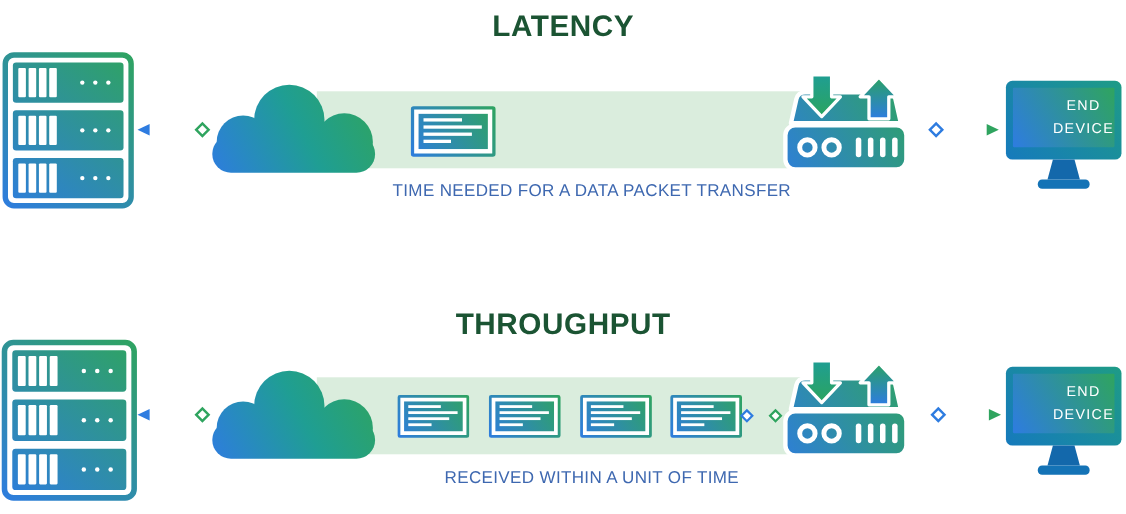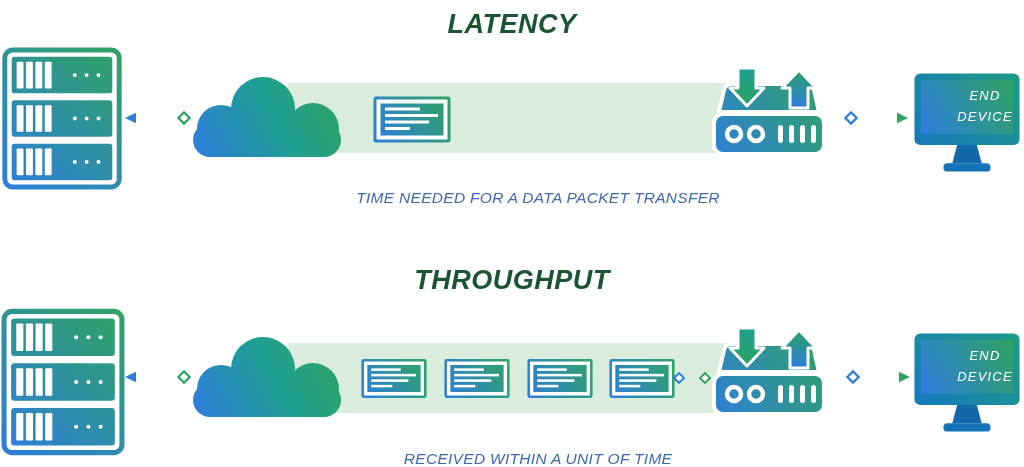--- a/index.html
+++ b/index.html
@@ -1,35 +1,33 @@
 <!DOCTYPE html>
 <html style="--title-green: #1b5433; --caption-blue: #3e68b0; --band-green: #daeddd; --accent-blue: #2e7ce0; --accent-green: #2fa45f; --accent-teal: #1f9e93; --monitor-frame-blue: #1474c6; --monitor-frame-teal: #1e9c85; --monitor-stand-blue: #1368ab;"><head>
 <meta charset="utf-8">
 <style>
   html,body{margin:0;padding:0;background:#ffffff;}
   #stage{
     position:relative;width:1024px;height:467px;background:#fff;overflow:hidden;
     font-family:"Liberation Sans",sans-serif;
-    font-style:italic;
   }
   .abs{position:absolute;}
   .title{
     left:0;right:0;text-align:center;
     font-size:27px;font-weight:800;letter-spacing:.5px;
     color:var(--title-green,#1b5433);
   }
   .band{
     background:var(--band-green,#daeddd);
     width:484px;left:288px;height:70px;
   }
   .caption{
     left:288px;width:500px;text-align:center;
     font-size:15.5px;font-weight:500;letter-spacing:.3px;line-height:1.45;
     color:var(--caption-blue,#3e68b0);
-    margin-top:24px;
   }
   .monitor-label{
     width:94px;height:55px;display:flex;align-items:center;justify-content:center;
     color:#ffffff;font-size:13px;font-weight:500;letter-spacing:1.2px;line-height:1.55;
     text-align:center;
     padding-left:17px;
   }
   .monitor-label span{display:block;max-width:64px;}
   svg{display:block;}
 </style>
@@ -191,21 +189,21 @@
         <use href="#sym-monitor"></use>
       </svg>
     <div class="abs monitor-label" style="left:921px;top:79px">
       <span>END DEVICE</span>
     </div>
 
     <div class="abs caption" style="top:163px">TIME NEEDED FOR A DATA PACKET TRANSFER</div>
   </section>
 
   <section>
-    <div class="abs title" style="top:265px">THROUGHPUT</div>
+    <div class="abs title" style="top:280px">THROUGHPUT</div>
 
     <div class="abs band" style="top:343px"></div>
 
     <svg class="abs" style="left:1px;top:307px" width="124" height="150" preserveAspectRatio="none">
         <use href="#sym-server"></use>
       </svg>
 
     <svg class="abs" style="left:124px;top:369px" width="68" height="16" viewBox="0 0 68 16">
       <path d="M1,8 L12,2.8 V13.2 Z" fill="#2e7ce0"></path>
       <line x1="13" y1="8" x2="54" y2="8" stroke="url(#gDashH)" stroke-width="2.6" stroke-dasharray="5.5 4"></line>

